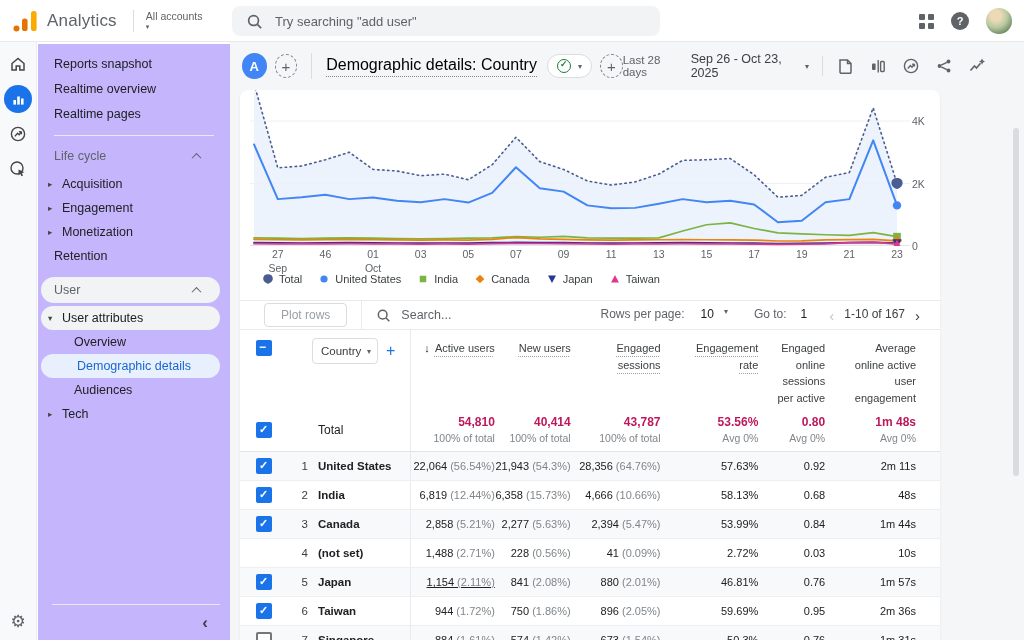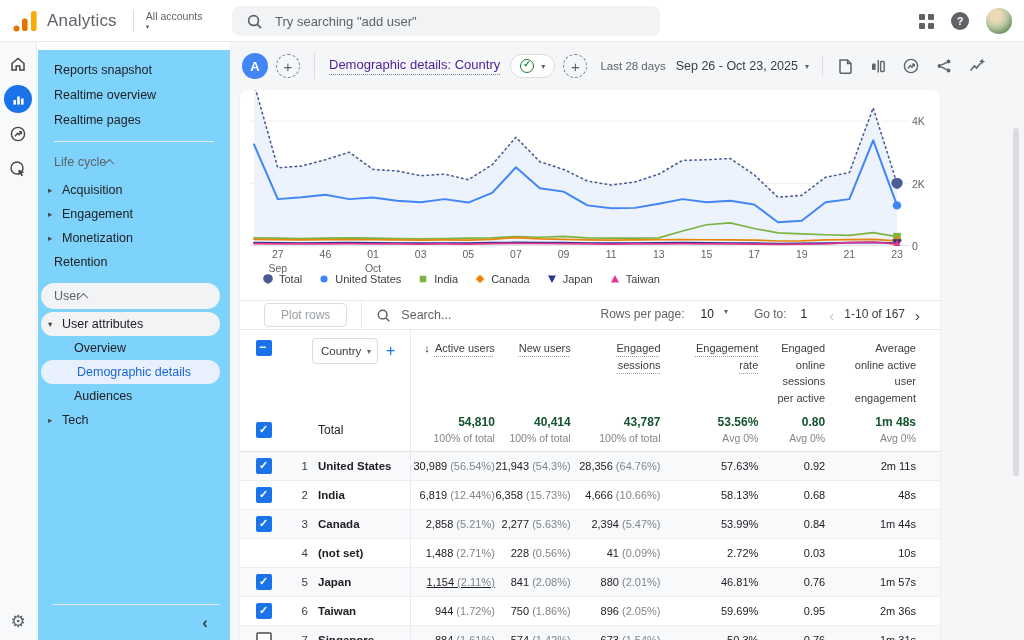--- a/index.html
+++ b/index.html
@@ -22,41 +22,41 @@
   .help-icon{width:18px;height:18px;border-radius:50%;background:#5f6368;color:#fff;font-size:11px;font-weight:bold;display:flex;align-items:center;justify-content:center}
   .avatar{width:26px;height:26px;border-radius:50%;background:radial-gradient(circle at 38% 30%,#ecd9b6 0 22%,#b7c9a1 48%,#6f8b63 78%,#4e6b47)}
 
   
   .rail{position:absolute;left:0;top:42px;width:37px;bottom:0;background:#f8f9fa;border-right:1px solid #ebedf0;display:flex;flex-direction:column;align-items:center;padding-top:8px}
   .rail-ic{width:28px;height:28px;display:flex;align-items:center;justify-content:center;margin-bottom:7px;border-radius:50%}
   .rail-ic.active{background:#1a73e8}
   .rail-gear{position:absolute;bottom:8px;font-size:17px;color:#5f6368}
 
   
-  .sidebar{position:absolute;left:38px;top:50px;width:192px;bottom:0;background:#7dd3fc;padding-top:8px;font-size:12.5px}
+  .sidebar{position:absolute;left:38px;top:44px;width:192px;bottom:0;background:#c4b5fd;padding-top:8px;font-size:12.5px}
   .sb-row{height:24px;display:flex;align-items:center;padding-left:16px;color:#202124;cursor:pointer;white-space:nowrap;margin-right:10px;border-radius:14px}
   .sb-row.top{margin-bottom:1px}
   .sb-row .arr{display:inline-block;width:14px;margin-left:-6px;font-size:8.5px;color:#444746}
   .sb-row.sub{padding-left:36px}
   .sb-row.pill{background:#f1f3f4;margin-left:3px;padding-left:13px}
   .sb-row.active{background:#e8f0fe;color:#1967d2;margin-left:3px}
   .sb-divider{height:1px;background:#e8eaed;margin:9px 16px 7px 16px}
-  .sb-sech{height:26px;display:flex;align-items:center;padding:0 16px;color:#5f6368;margin:3px 10px 3px 0;border-radius:14px;cursor:pointer}
+  .sb-sech{height:26px;display:flex;align-items:center;justify-content:space-between;padding:0 16px;color:#5f6368;margin:3px 10px 3px 0;border-radius:14px;cursor:pointer}
   .sb-sech.pillbg{background:#f1f3f4;margin-left:3px;padding-left:13px}
   .chev-up{width:7px;height:7px;border-left:1.5px solid #5f6368;border-top:1.5px solid #5f6368;transform:rotate(45deg) translate(1px,1px);margin-right:4px}
   .sb-bottom{position:absolute;bottom:0;left:14px;right:10px;height:36px;border-top:1px solid #e8eaed;display:flex;justify-content:flex-end;align-items:center;padding-right:12px}
   .collapse-ch{font-size:17px;font-weight:bold;color:#3c4043;cursor:pointer}
 
   
   .main{position:absolute;left:230px;top:42px;right:0;bottom:0;background:#f4f6f8}
   .rh{position:absolute;left:0;top:0;right:0;height:48px;display:flex;align-items:center;padding-left:12px}
   .entity{width:26px;height:26px;border-radius:50%;background:#4285f4;color:#fff;font-size:13px;font-weight:bold;display:flex;align-items:center;justify-content:center}
   .dash-plus{width:24px;height:24px;border-radius:50%;border:1px dashed #80868b;color:#5f6368;font-size:15px;display:flex;align-items:center;justify-content:center;margin-left:8px;cursor:pointer;background:transparent}
   .rh-vdiv{width:1px;height:26px;background:#dadce0;margin:0 14px}
-  .rh-title{font-size:13px;color:#4c1d95;border-bottom:1px dotted #80868b;padding-bottom:2px;white-space:nowrap}
+  .rh-title{font-size:16px;color:#000000;border-bottom:1px dotted #80868b;padding-bottom:2px;white-space:nowrap}
   .ver-pill{display:flex;align-items:center;border:1px solid #dadce0;border-radius:13px;height:24px;padding:0 9px;margin-left:10px;gap:7px;background:#fff;cursor:pointer}
   .check-circle{width:14px;height:14px;border-radius:50%;border:1.5px solid #188038;position:relative}
   .check-circle::after{content:"\2713";position:absolute;left:2px;top:-1px;font-size:9px;color:#188038;font-weight:bold}
   .caret8{font-size:8px;color:#5f6368}
   .rh-right{margin-left:auto;display:flex;align-items:center;padding-right:38px}
   .rh-datelabel{font-size:11.5px;color:#5f6368;margin-right:10px}
   .rh-date{font-size:12.5px;color:#3c4043;display:flex;align-items:center;gap:7px;cursor:pointer}
   .rh-vdiv2{width:1px;height:20px;background:#dadce0;margin:0 13px}
   .hicons{display:flex;align-items:center;gap:15px}
   .hic{cursor:pointer;display:flex}
@@ -94,21 +94,21 @@
   .trow{display:flex;border-bottom:1px solid #eceef0;height:29px}
   .trow.shade{background:#f8f9fa}
   .trow.total{height:44px;background:#fff;border-bottom:1px solid #e0e3e7}
   .c-check{width:50px;padding-left:16px;flex:none}
   .c-idx{width:18px;text-align:right;flex:none;font-size:11.5px;color:#3c4043;line-height:29px}
   .c-name{width:102px;padding-left:10px;flex:none;font-size:11.5px;font-weight:bold;line-height:29px;white-space:nowrap}
   .trow.total .c-name{font-weight:normal;line-height:44px;font-size:12px}
   .tcell{text-align:right;font-size:11px;line-height:29px;white-space:nowrap}
   .tcell .p{color:#80868b}
   .trow.total .tcell{line-height:normal;padding-top:7px}
-  .tv{font-size:12px;font-weight:bold;color:#14532d}
+  .tv{font-size:12px;font-weight:bold;color:#be185d}
   .ts{font-size:10.5px;color:#80868b;margin-top:3px}
   .cbx{width:16px;height:16px;border-radius:2px;display:block;position:relative;cursor:pointer}
   .cbx.checked,.cbx.ind{background:#1a73e8}
   .cbx.checked::after{content:"\2713";color:#fff;font-size:11px;font-weight:bold;position:absolute;left:3px;top:1px}
   .cbx.ind::after{content:"\2212";color:#fff;font-size:12px;font-weight:bold;position:absolute;left:3px;top:0px}
   .cbx.un{border:2px solid #747775;background:#fff}
   .rowbox{margin-top:6px}
   .totbox{margin-top:14px}
   .hdbox{position:absolute;left:16px;top:10px}
 
@@ -512,21 +512,21 @@
             </div>
           </div>
         </div>
         <div class="trow r shade">
           <div class="c-check">
             <span class="cbx rowbox checked"></span>
           </div>
           <div class="c-idx">1</div>
           <div class="c-name">United States</div>
           <div class="mwrap">
-            <div class="tcell" style="width: 84px;"><span class="v">30,989</span><span class="p">&nbsp;(56.54%)</span></div>
+            <div class="tcell" style="width: 84px;"><span class="v">22,064</span><span class="p">&nbsp;(56.54%)</span></div>
             <div class="tcell" style="width: 76px;"><span class="v">21,943</span><span class="p">&nbsp;(54.3%)</span></div>
             <div class="tcell" style="width: 90px;"><span class="v">28,356</span><span class="p">&nbsp;(64.76%)</span></div>
             <div class="tcell" style="width: 98px;"><span class="v">57.63%</span></div>
             <div class="tcell" style="width: 67px;"><span class="v">0.92</span></div>
             <div class="tcell" style="width: 91px;"><span class="v">2m 11s</span></div>
           </div>
         </div>
         <div class="trow r">
           <div class="c-check">
             <span class="cbx rowbox checked"></span>

